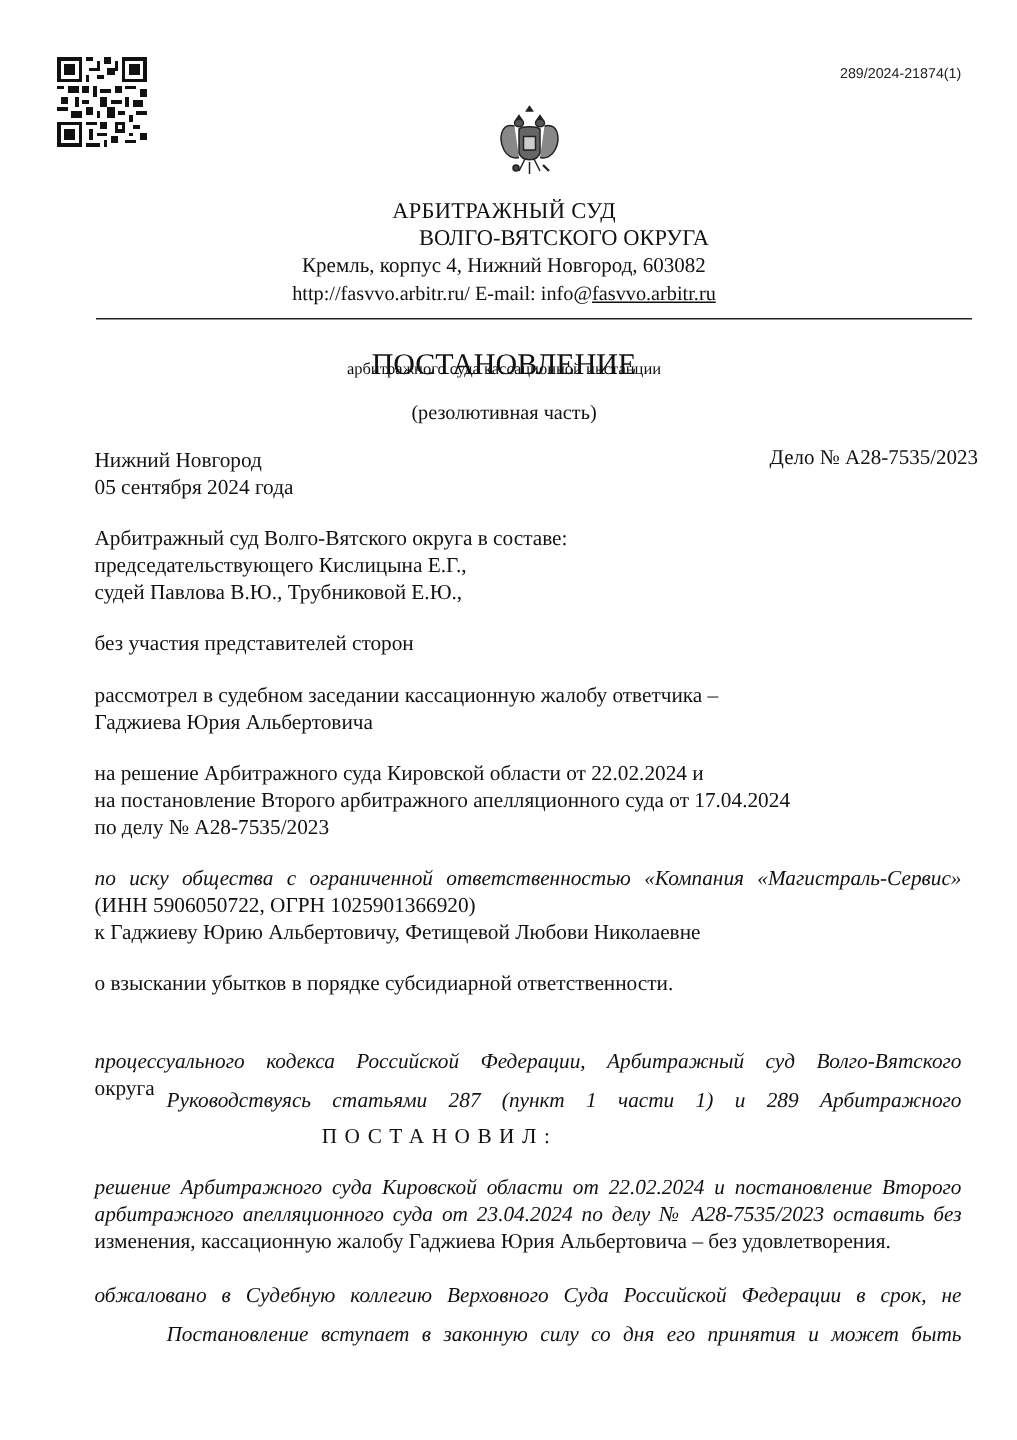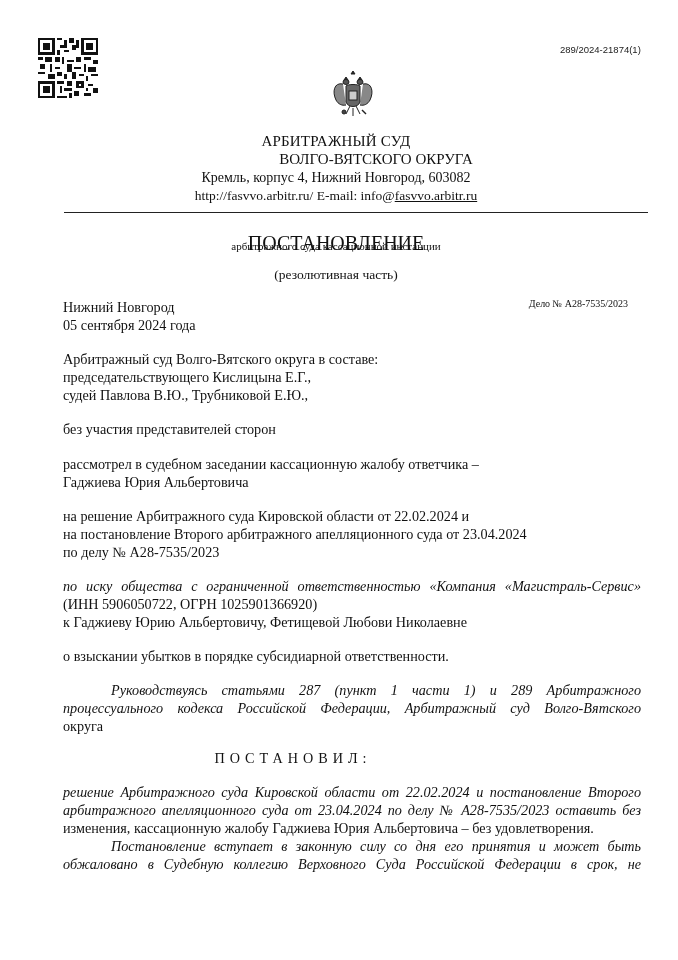--- a/index.html
+++ b/index.html
@@ -15,23 +15,23 @@
   .h1 { top: 133px; font-size: 15px; letter-spacing: 0.2px; }
   .h2 { top: 151px; font-size: 15px; margin-left: 40px; }
   .h3 { top: 170px; font-size: 14px; }
   .h4 { top: 188px; font-size: 13.5px; }
   .h4 u { text-decoration: underline; }
   .rule { left: 64px; top: 212px; width: 584px; height: 0; border-top: 1.5px solid #222; }
   .t1 { top: 232px; font-size: 20px; }
   .t2 { top: 240px; font-size: 11px; }
   .t3 { top: 267px; font-size: 13.5px; }
   .line { left: 63px; font-size: 14.2px; white-space: nowrap; line-height: 18px; }
-  .right { left: auto; right: 50px; font-size: 10px; white-space: nowrap; }
+  .right { left: auto; right: 26px; font-size: 14px; white-space: nowrap; }
   .just { left: 63px; width: 578px; font-size: 14.2px; text-align: justify; text-align-last: justify; white-space: normal; line-height: 18px; font-style: italic; }
-  .indent { text-indent: 48px; }
+  .indent { text-indent: 48px; margin-top: 44px; }
   .center { left: 0; width: 586px; text-align: center; font-size: 14.2px; letter-spacing: 5px; }
 </style>
 </head>
 <body>
 
 <svg class="abs qr" viewBox="0 0 25 25" shape-rendering="crispEdges">
   <rect x="0" y="0" width="25" height="25" fill="#fff"></rect>
   <g fill="#111">
     <rect x="0" y="0" width="7" height="7"></rect>
       <rect x="1" y="1" width="5" height="5" fill="#fff"></rect>
@@ -125,21 +125,21 @@
 <div class="abs line" style="top:350px">Арбитражный суд Волго-Вятского округа в составе:</div>
 <div class="abs line" style="top:368px">председательствующего Кислицына Е.Г.,</div>
 <div class="abs line" style="top:386px">судей Павлова В.Ю., Трубниковой Е.Ю.,</div>
 
 <div class="abs line" style="top:420px">без участия представителей сторон</div>
 
 <div class="abs line" style="top:455px">рассмотрел в судебном заседании кассационную жалобу ответчика –</div>
 <div class="abs line" style="top:473px">Гаджиева Юрия Альбертовича</div>
 
 <div class="abs line" style="top:507px">на решение Арбитражного суда Кировской области от 22.02.2024 и</div>
-<div class="abs line" style="top:525px">на постановление Второго арбитражного апелляционного суда от 23.04.2024</div>
+<div class="abs line" style="top:525px">на постановление Второго арбитражного апелляционного суда от 17.04.2024</div>
 <div class="abs line" style="top:543px">по делу № А28-7535/2023</div>
 
 <div class="abs just" style="top:577px">по иску общества с ограниченной ответственностью «Компания «Магистраль-Сервис»</div>
 <div class="abs line" style="top:595px">(ИНН 5906050722, ОГРН 1025901366920)</div>
 <div class="abs line" style="top:613px">к Гаджиеву Юрию Альбертовичу, Фетищевой Любови Николаевне</div>
 
 <div class="abs line" style="top:647px">о взыскании убытков в порядке субсидиарной ответственности.</div>
 
 <div class="abs just indent" style="top:681px">Руководствуясь статьями 287 (пункт 1 части 1) и 289 Арбитражного</div>
 <div class="abs just" style="top:699px">процессуального кодекса Российской Федерации, Арбитражный суд Волго-Вятского</div>

